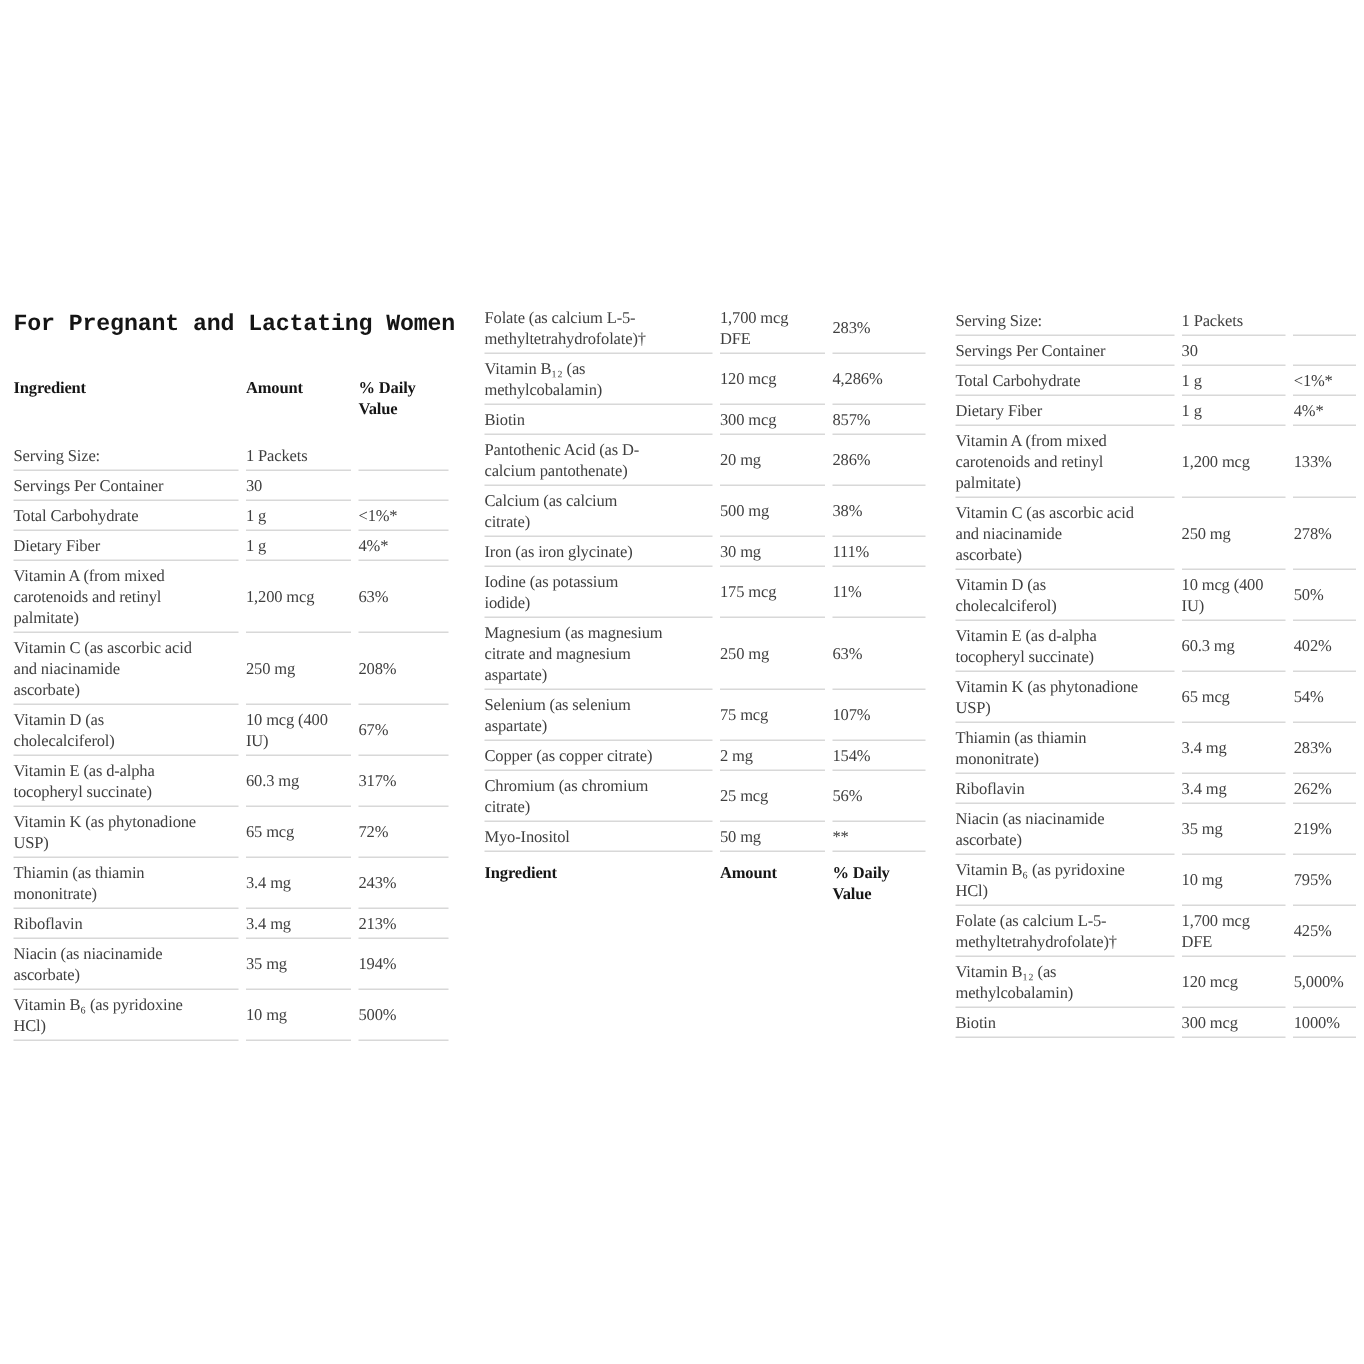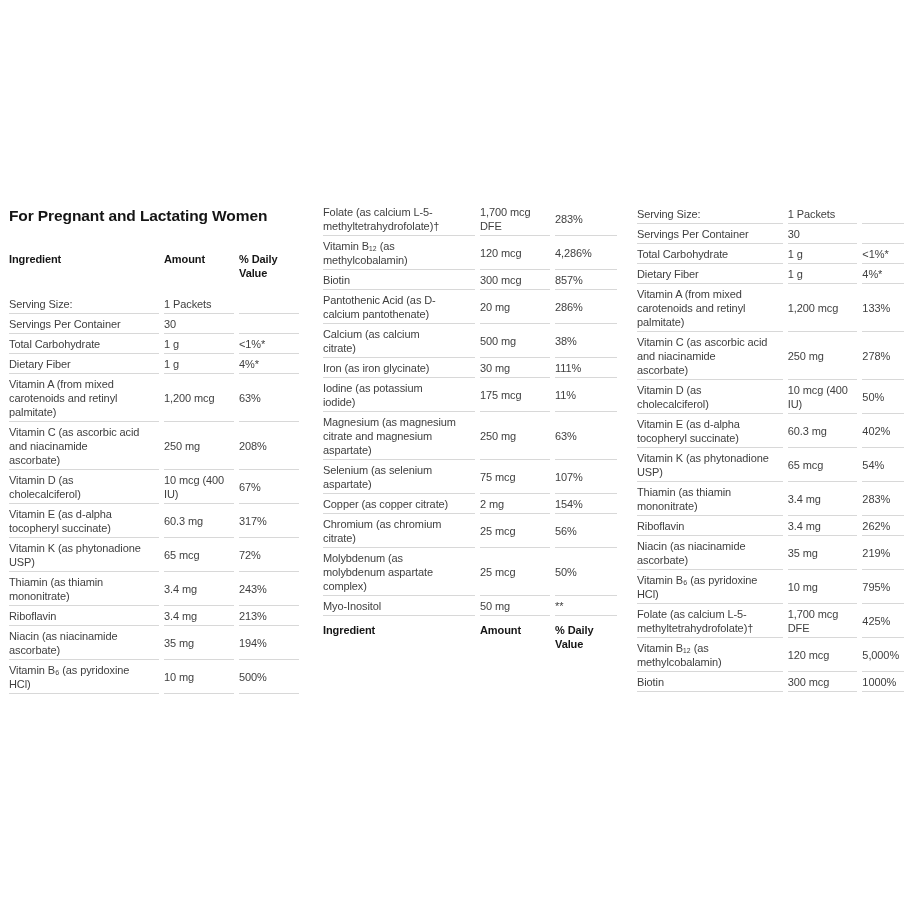--- a/index.html
+++ b/index.html
@@ -5,28 +5,30 @@
   html,body{margin:0;padding:0;}
   body{
     width:909px;height:909px;position:relative;background:#ffffff;
     font-family:"Liberation Sans","DejaVu Sans",sans-serif;
     overflow:hidden;
   }
   .page-title{
     position:absolute;left:9px;top:207px;
     font-size:15.5px;font-weight:bold;color:#151515;letter-spacing:-0.1px;
     white-space:nowrap;
+    font-family:Liberation Mono, monospace;
   }
   .tbl{position:absolute;}
   #tbl1{left:9px;top:252px;}
   #tbl2{left:323px;top:202px;}
   #tbl3{left:637px;top:204px;}
   table{
     border-collapse:separate;border-spacing:5px 0;margin-left:-5px;
     table-layout:fixed;
+    font-family:Liberation Serif, serif;
   }
   #tbl1 col.c1{width:150px;} #tbl1 col.c2{width:70px;} #tbl1 col.c3{width:60px;}
   #tbl2 col.c1{width:152px;} #tbl2 col.c2{width:70px;} #tbl2 col.c3{width:62px;}
   #tbl3 col.c1{width:148px;} #tbl3 col.c2{width:72px;} #tbl3 col.c3{width:42px;}
   th,td{
     text-align:left;font-size:11px;line-height:14px;letter-spacing:-0.1px;
   }
   td{
     border-bottom:1px solid #d8d8d8;
     padding:2.5px 0;
@@ -236,27 +238,20 @@
         </tr>
 
 
         <tr>
           <td class="c-name">Chromium (as chromium
 citrate)</td>
           <td class="c-amt">25 mcg</td>
           <td class="c-dv">56%</td>
         </tr>
 
-        <tr>
-          <td class="c-name">Molybdenum (as
-molybdenum aspartate
-complex)</td>
-          <td class="c-amt">25 mcg</td>
-          <td class="c-dv">50%</td>
-        </tr>
 
         <tr>
           <td class="c-name">Myo-Inositol</td>
           <td class="c-amt">50 mg</td>
           <td class="c-dv">**</td>
         </tr>
       </tbody>
     <tfoot>
       <tr>
         <th class="c-name">Ingredient</th>

